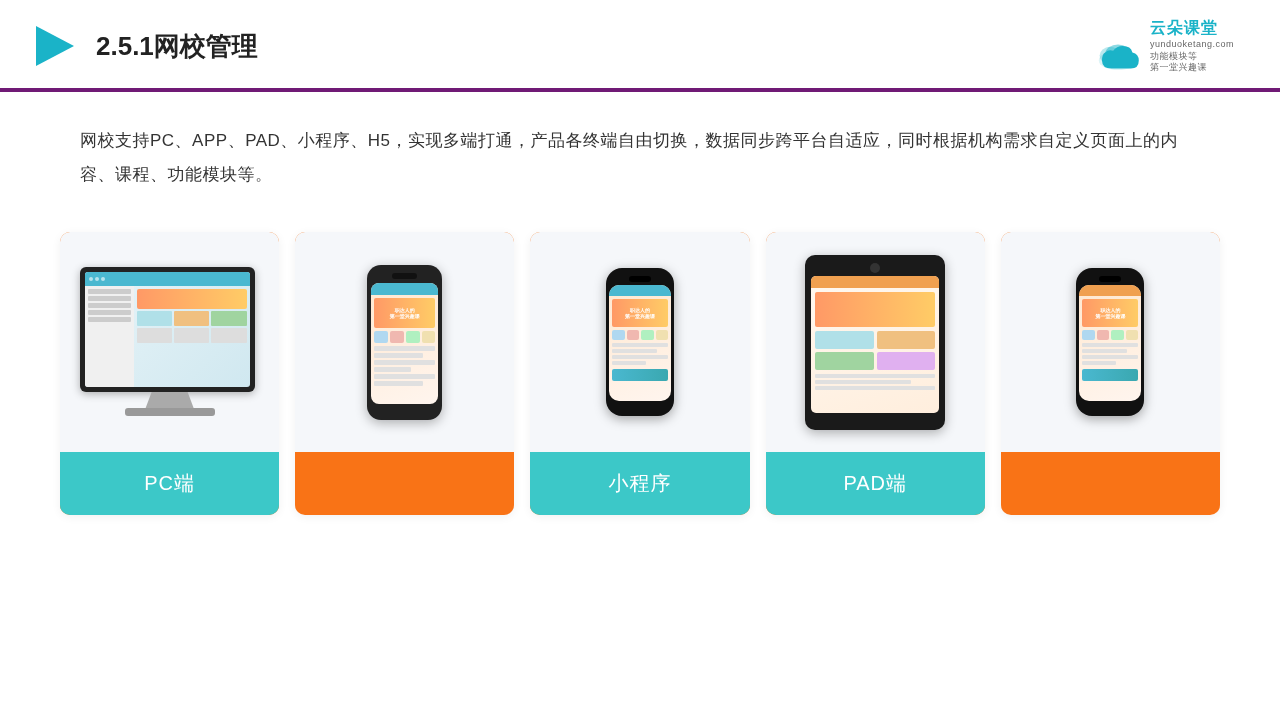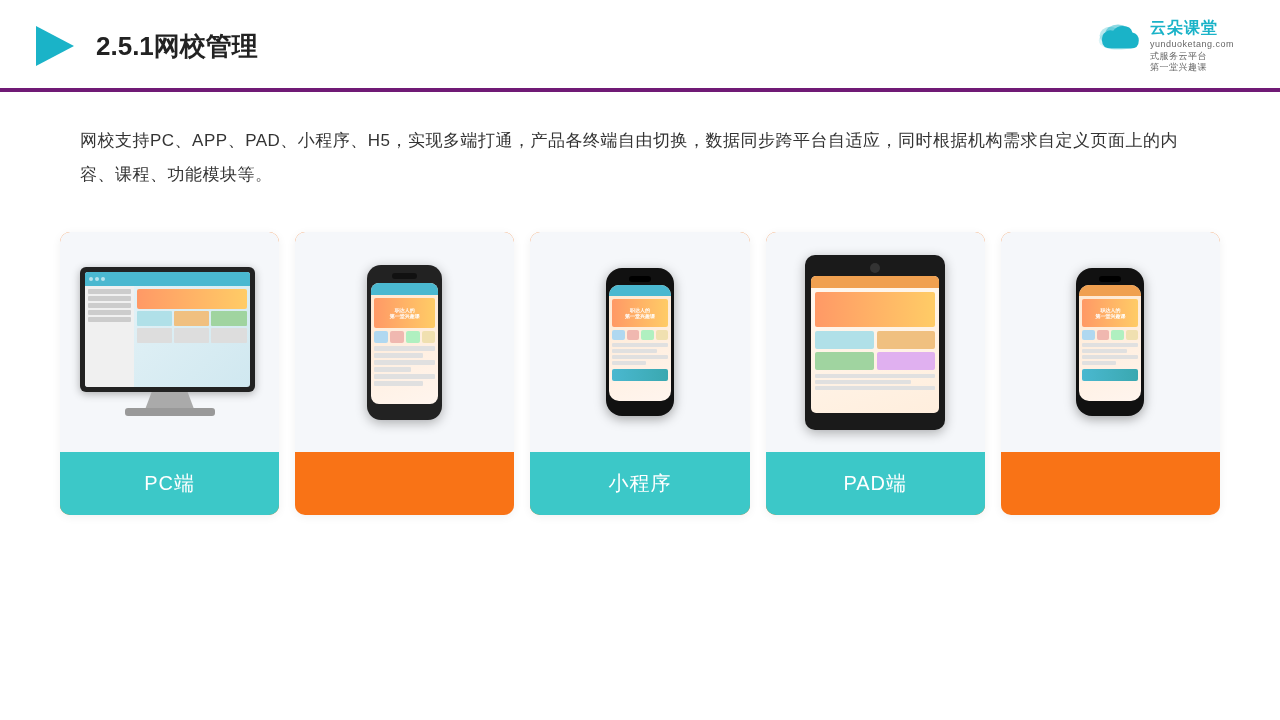--- a/index.html
+++ b/index.html
@@ -33,21 +33,21 @@
       font-weight: bold;
       color: #222;
     }
     .header-right {
       display: flex;
       align-items: center;
       gap: 10px;
     }
     .brand-logo {
       display: flex;
-      align-items: flex-start;
+      align-items: flex-end;
       gap: 8px;
     }
     .cloud-icon-svg {
       width: 48px;
       height: 36px;
     }
     .brand-text-block {
       display: flex;
       flex-direction: column;
       align-items: flex-start;
@@ -371,21 +371,21 @@
         <ellipse cx="30" cy="28" rx="24" ry="12" fill="#1ab3c8" opacity="0.15"></ellipse>
         <ellipse cx="20" cy="22" rx="13" ry="11" fill="#1ab3c8" opacity="0.3"></ellipse>
         <ellipse cx="40" cy="24" rx="10" ry="9" fill="#1ab3c8" opacity="0.3"></ellipse>
         <ellipse cx="30" cy="20" rx="16" ry="12" fill="#1ab3c8" opacity="0.5"></ellipse>
         <path d="M10 28 Q10 38 22 38 L46 38 Q56 38 56 28 Q56 20 48 18 Q46 10 36 10 Q28 10 24 16 Q18 14 14 18 Q10 20 10 28 Z" fill="#1ab3c8"></path>
       </svg>
       <div class="brand-text-block">
         <span class="brand-name">云朵课堂</span>
         <span class="brand-sub">yunduoketang.com</span>
         <span class="brand-sub">
-          <span>式服务云平台</span><br>
+          <span>功能模块等</span><br>
           <span>第一堂兴趣课</span>
         </span>
       </div>
     </div>
   </div>
 </div>
 
 <div class="description">
   <p>网校支持PC、APP、PAD、小程序、H5，实现多端打通，产品各终端自由切换，数据同步跨平台自适应，同时根据机构需求自定义页面上的内容、课程、功能模块等。</p>
 </div>

